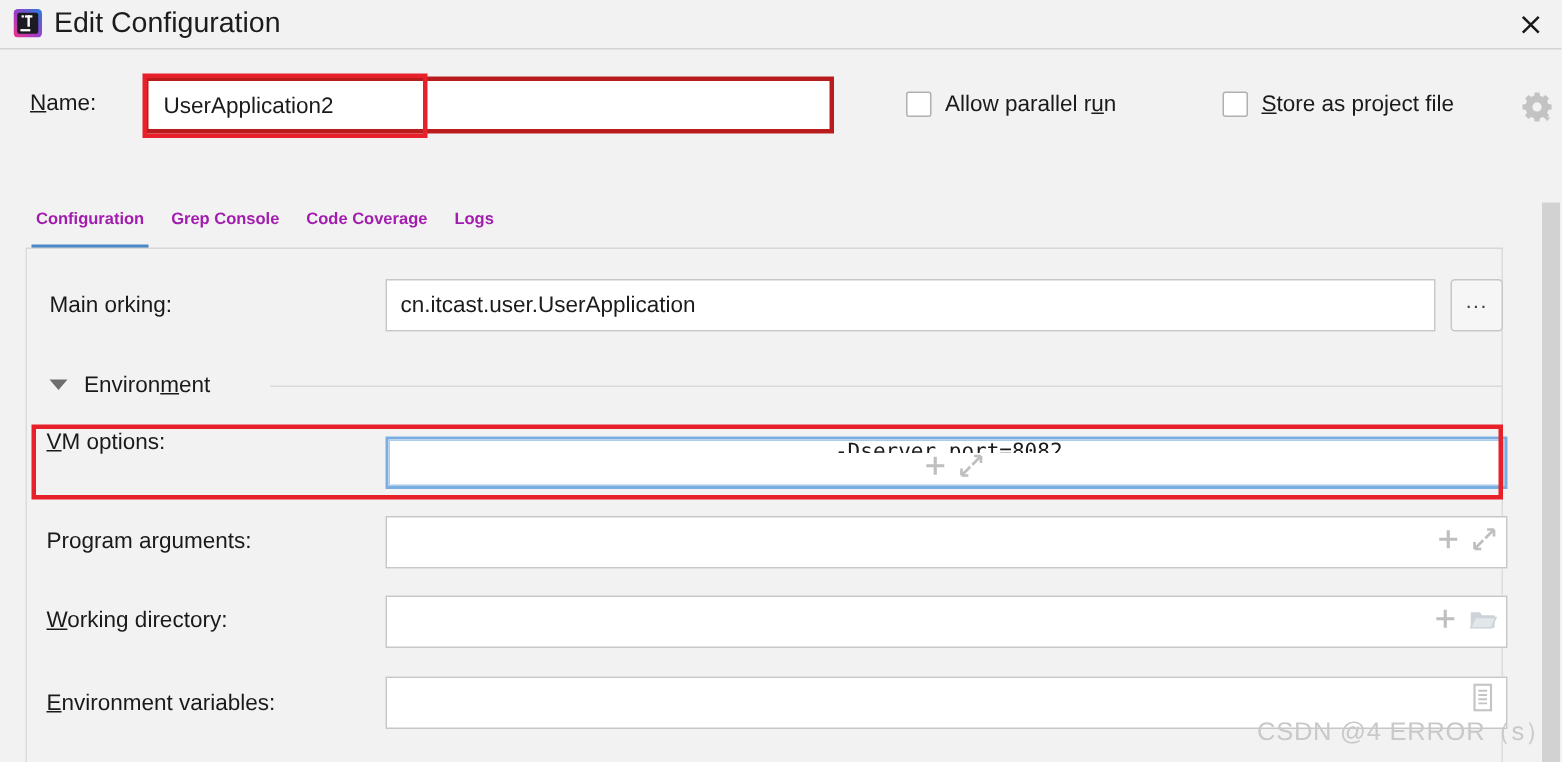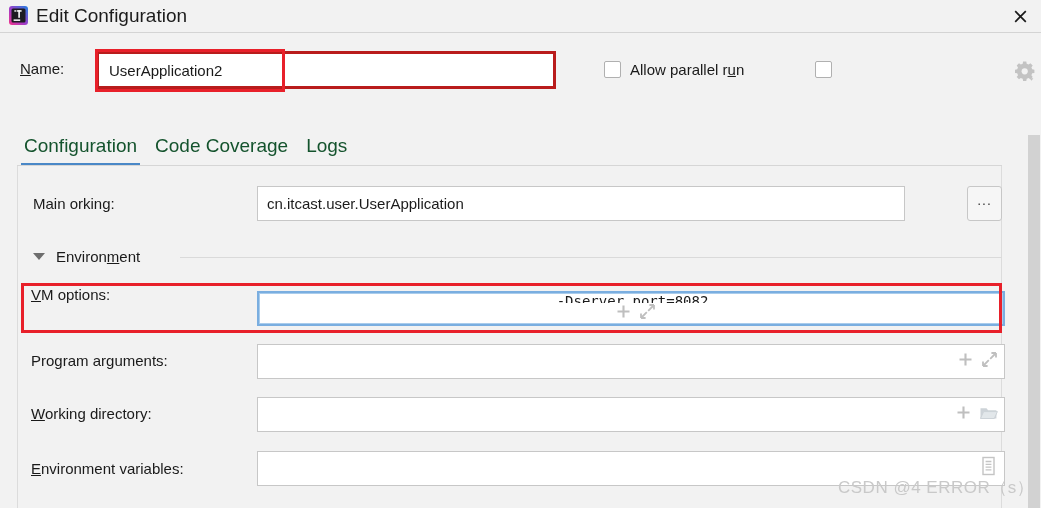--- a/index.html
+++ b/index.html
@@ -111,27 +111,28 @@
 
   
   .tabs {
     position: absolute;
     left: 0; top: 133px;
     width: 1041px; height: 33px;
     display: flex;
     align-items: flex-start;
   }
   .tab {
-    font-size: 19px;
-    color: #14532d;
+    font-size: 11px;
+    color: #a21caf;
     padding: 0 0 0 0;
     margin-right: 18px;
     cursor: pointer;
     position: relative;
     line-height: 26px;
+    font-weight: bold;
   }
   .tab:first-child { margin-left: 24px; }
   .tab.active::after {
     content: "";
     position: absolute;
     left: -3px; right: -3px;
     bottom: -7px;
     height: 3px;
     background: #4a88c7;
   }
@@ -308,43 +309,45 @@
 
 <div class="red-box-name"></div>
 
 <div class="chk-wrap" id="chk-parallel">
   <span class="chk-box"></span>
   <span><span>Allow parallel r</span><u>u</u><span>n</span></span>
 </div>
 
 <div class="chk-wrap" id="chk-store">
   <span class="chk-box"></span>
+  <span><u>S</u><span>tore as project file</span></span>
 </div>
 
 <div class="gear-icon">
   <svg width="22" height="22" viewBox="0 0 22 22">
     <g fill="#c3c3c3">
       <path d="M9.1 1.6h3.2l.4 2.2 1.9.8 1.8-1.3 2.3 2.3-1.3 1.8.8 1.9 2.2.4v3.2l-2.2.4-.8 1.9 1.3 1.8-2.3 2.3-1.8-1.3-1.9.8-.4 2.2H9.1l-.4-2.2-1.9-.8-1.8 1.3-2.3-2.3 1.3-1.8-.8-1.9-2.2-.4V9.7l2.2-.4.8-1.9L2.7 5.6 5 3.3l1.8 1.3 1.9-.8z"></path>
     </g>
     <circle cx="10.7" cy="11.3" r="3.1" fill="#f2f2f2"></circle>
     <path d="M15.6 18.2 L19.4 18.2 L17.5 20.8 Z" fill="#c3c3c3"></path>
   </svg>
 </div>
 
 <div class="tabs">
   <div class="tab active">Configuration</div>
+  <div class="tab">Grep Console</div>
   <div class="tab">Code Coverage</div>
   <div class="tab">Logs</div>
 </div>
 <div class="tabs-underline"></div>
 
 <div class="panel"></div>
 
 <div class="row-label" style="left:33px; top:195px;">Main orking:</div>
-<div class="field" style="left:257px; top:186px; width:648px;">
+<div class="field" style="left:257px; top:186px; width:700px;">
   <span class="val">cn.itcast.user.UserApplication</span>
 </div>
 <div class="browse-btn" style="left:967px; top:186px;">...</div>
 
 <div class="env-header">
   <span class="env-tri"></span>
   <span class="env-title"><span>Environ</span><u>m</u><span>ent</span></span>
 </div>
 <div class="env-line"></div>
 

